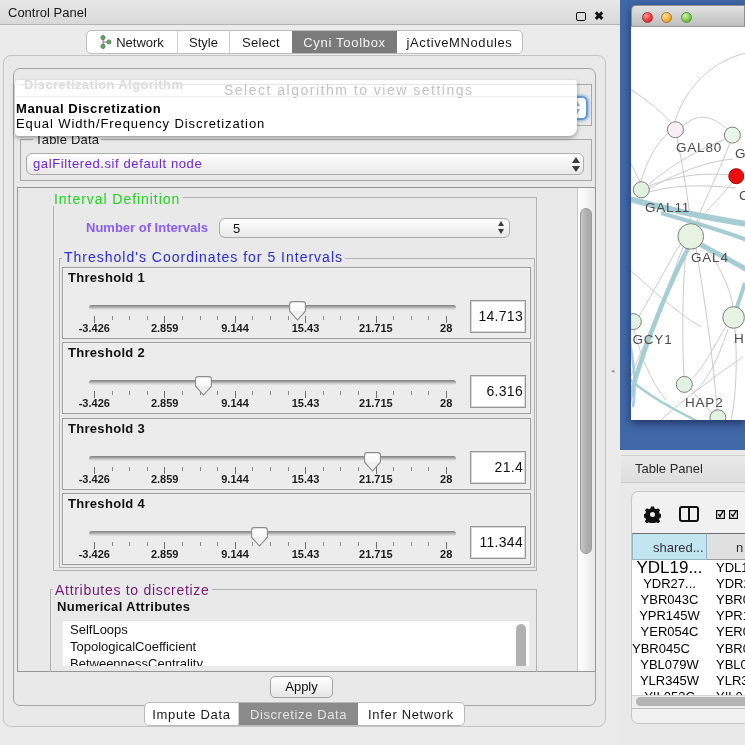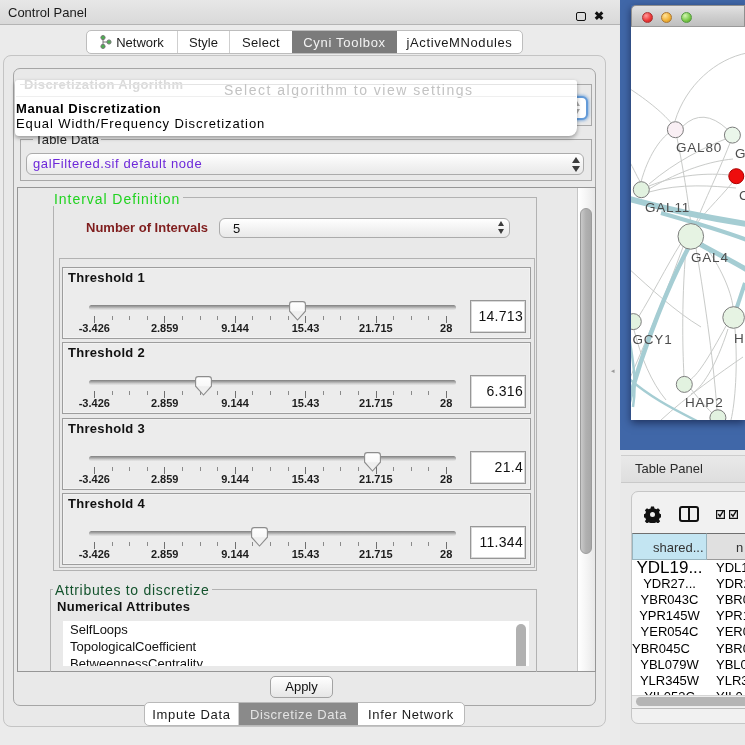--- a/index.html
+++ b/index.html
@@ -47,27 +47,28 @@
 <div class="abs" style="left:572px;top:157px;width:0;height:0;border-left:4px solid transparent;border-right:4px solid transparent;border-bottom:6px solid #3c3c3c"></div>
 <div class="abs" style="left:572px;top:166px;width:0;height:0;border-left:4px solid transparent;border-right:4px solid transparent;border-top:6px solid #3c3c3c"></div>
 
 <div class="abs" style="left:17px;top:187px;width:579px;height:485px;border:1px solid #969696;background:#e9e9e9"></div>
 <div class="abs" style="left:17px;top:187px;width:579px;height:485px;overflow:hidden">
 <div style="position:absolute;left:-17px;top:-187px;width:596px;height:662px">
 
 <div class="abs" style="left:53px;top:197px;width:484px;height:374px;border:1px solid #b2b2b2"></div>
 <div class="abs" style="left:51px;top:191.5px;font-size:14px;line-height:14px;letter-spacing:0.95px;color:#21d320;background:#e9e9e9;padding:0 3px">Interval Definition</div>
 
-<div class="abs" style="left:86px;top:220px;font-size:13px;font-weight:bold;color:#7f1d1d">Number of Intervals</div>
+<div class="abs" style="left:86px;top:220px;font-size:13px;font-weight:bold;color:#8b5cf6">Number of Intervals</div>
 <div class="abs" style="left:219px;top:218px;width:291px;height:20px;border:1px solid #ababab;border-radius:6px;background:linear-gradient(180deg,#ffffff,#f1f1f1 60%,#e9e9e9)"></div>
 <div class="abs" style="left:233px;top:221px;font-size:13px;color:#111">5</div>
 <div class="abs" style="left:498px;top:221px;width:0;height:0;border-left:3.5px solid transparent;border-right:3.5px solid transparent;border-bottom:5px solid #3c3c3c"></div>
 <div class="abs" style="left:498px;top:229px;width:0;height:0;border-left:3.5px solid transparent;border-right:3.5px solid transparent;border-top:5px solid #3c3c3c"></div>
 
 <div class="abs" style="left:59px;top:258px;width:476px;height:310px;border:1px solid #b2b2b2"></div>
+<div class="abs" style="left:62px;top:250px;font-size:14px;line-height:14px;letter-spacing:1.0px;color:#2c2cd2;background:#e9e9e9;padding:0 2px">Threshold's Coordinates for 5 Intervals</div>
 
 <div style="position:absolute;left:62px;top:267px;width:469px;height:72px;border:1px solid #9d9d9d;box-shadow:inset 0 0 0 1px #f2f2f2;background:#ececec"></div>
 <div style="position:absolute;left:68px;top:269.5px;font-size:13px;font-weight:bold;letter-spacing:0.3px;color:#111">Threshold 1</div>
 <div style="position:absolute;left:89px;top:305px;width:367px;height:5px;border-radius:3px;background:linear-gradient(180deg,#7f7f7f 0%,#a9a9a9 40%,#d4d4d4 75%,#e5e5e5 100%)"></div>
 <div style="position:absolute;left:93.8px;top:316px;width:354px;height:4px;background:repeating-linear-gradient(90deg,#8a8a8a 0 1px,transparent 1px 17.595px)"></div>
 <div style="position:absolute;left:93.8px;top:316px;width:354px;height:7px;background:repeating-linear-gradient(90deg,#6f6f6f 0 1px,transparent 1px 70.38px)"></div>
 <span style="position:absolute;left:94.3px;top:322px;transform:translateX(-50%);font-size:11px;font-weight:bold;color:#1c1c1c;white-space:nowrap">-3.426</span>
       <span style="position:absolute;left:164.7px;top:322px;transform:translateX(-50%);font-size:11px;font-weight:bold;color:#1c1c1c;white-space:nowrap">2.859</span>
       <span style="position:absolute;left:235.0px;top:322px;transform:translateX(-50%);font-size:11px;font-weight:bold;color:#1c1c1c;white-space:nowrap">9.144</span>
       <span style="position:absolute;left:305.5px;top:322px;transform:translateX(-50%);font-size:11px;font-weight:bold;color:#1c1c1c;white-space:nowrap">15.43</span>
@@ -153,21 +154,21 @@
             <stop offset="0.55" stop-color="#eeeeee"></stop>
             <stop offset="1" stop-color="#f2f2f2"></stop>
           </linearGradient>
         </defs>
 <path d="M3.2,0.6 H13.8 Q16.4,0.6 16.4,3.2 V10.2 L8.5,19 L0.6,10.2 V3.2 Q0.6,0.6 3.2,0.6 Z" fill="url(#tg3)" stroke="#8c8c8c" stroke-width="1.1"></path>
 </svg>
 <div style="position:absolute;left:470px;top:526px;width:56px;height:33px;background:#fff;border:1px solid #979797;box-shadow:inset 0 0 0 1px #d9d9d9;box-sizing:border-box"></div>
 <div style="position:absolute;left:470px;top:526px;width:53px;height:33px;line-height:33px;text-align:right;font-size:14px;letter-spacing:0.3px;color:#111">11.344</div>
 
 <div class="abs" style="left:50px;top:589px;width:487px;height:100px;border:1px solid #b2b2b2"></div>
-<div class="abs" style="left:53px;top:583px;font-size:14px;line-height:14px;letter-spacing:0.7px;color:#14532d;background:#e9e9e9;padding:0 2px">Attributes to discretize</div>
+<div class="abs" style="left:53px;top:583px;font-size:14px;line-height:14px;letter-spacing:0.7px;color:#701a75;background:#e9e9e9;padding:0 2px">Attributes to discretize</div>
 <div class="abs" style="left:57px;top:599px;font-size:13px;font-weight:bold;letter-spacing:0.3px;color:#111">Numerical Attributes</div>
 <div class="abs" style="left:63px;top:621px;width:466px;height:45px;background:#fff;overflow:hidden">
   <div style="position:absolute;left:7px;top:1px;font-size:13px;color:#111">SelfLoops</div>
   <div style="position:absolute;left:7px;top:18px;font-size:13px;color:#111">TopologicalCoefficient</div>
   <div style="position:absolute;left:7px;top:35px;font-size:13px;color:#111">BetweennessCentrality</div>
   <div style="position:absolute;left:453px;top:3px;width:10px;height:60px;background:#b1b1b1;border-radius:5px"></div>
 </div>
 
 </div>
   </div>

